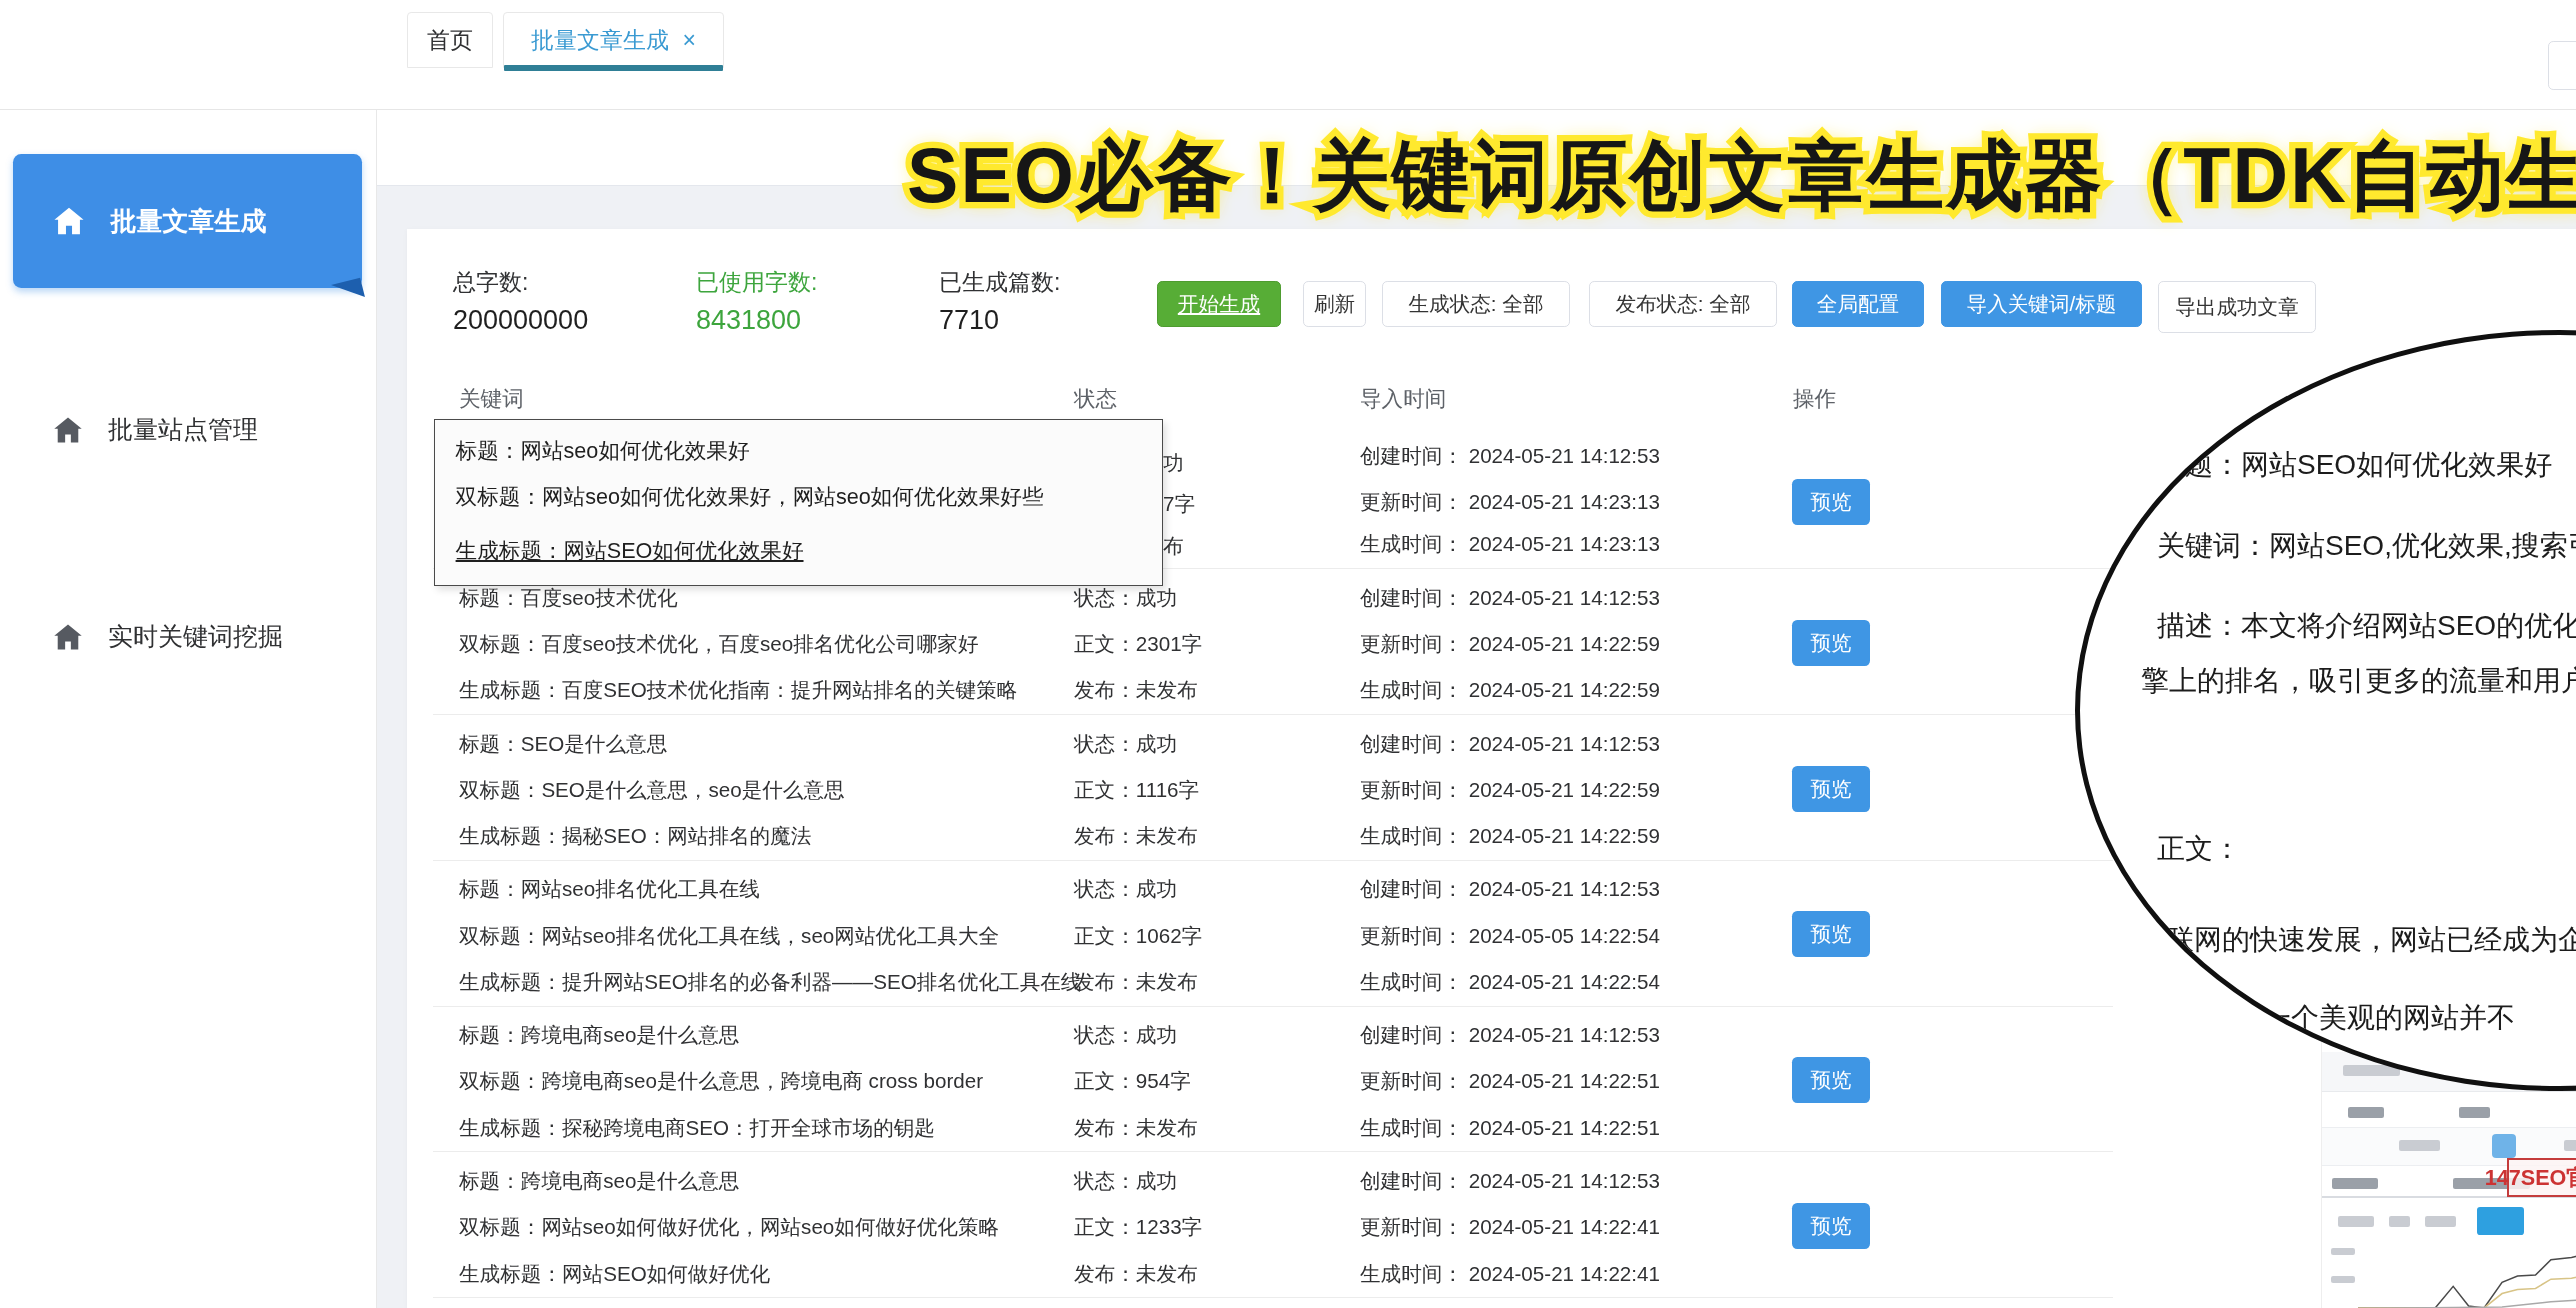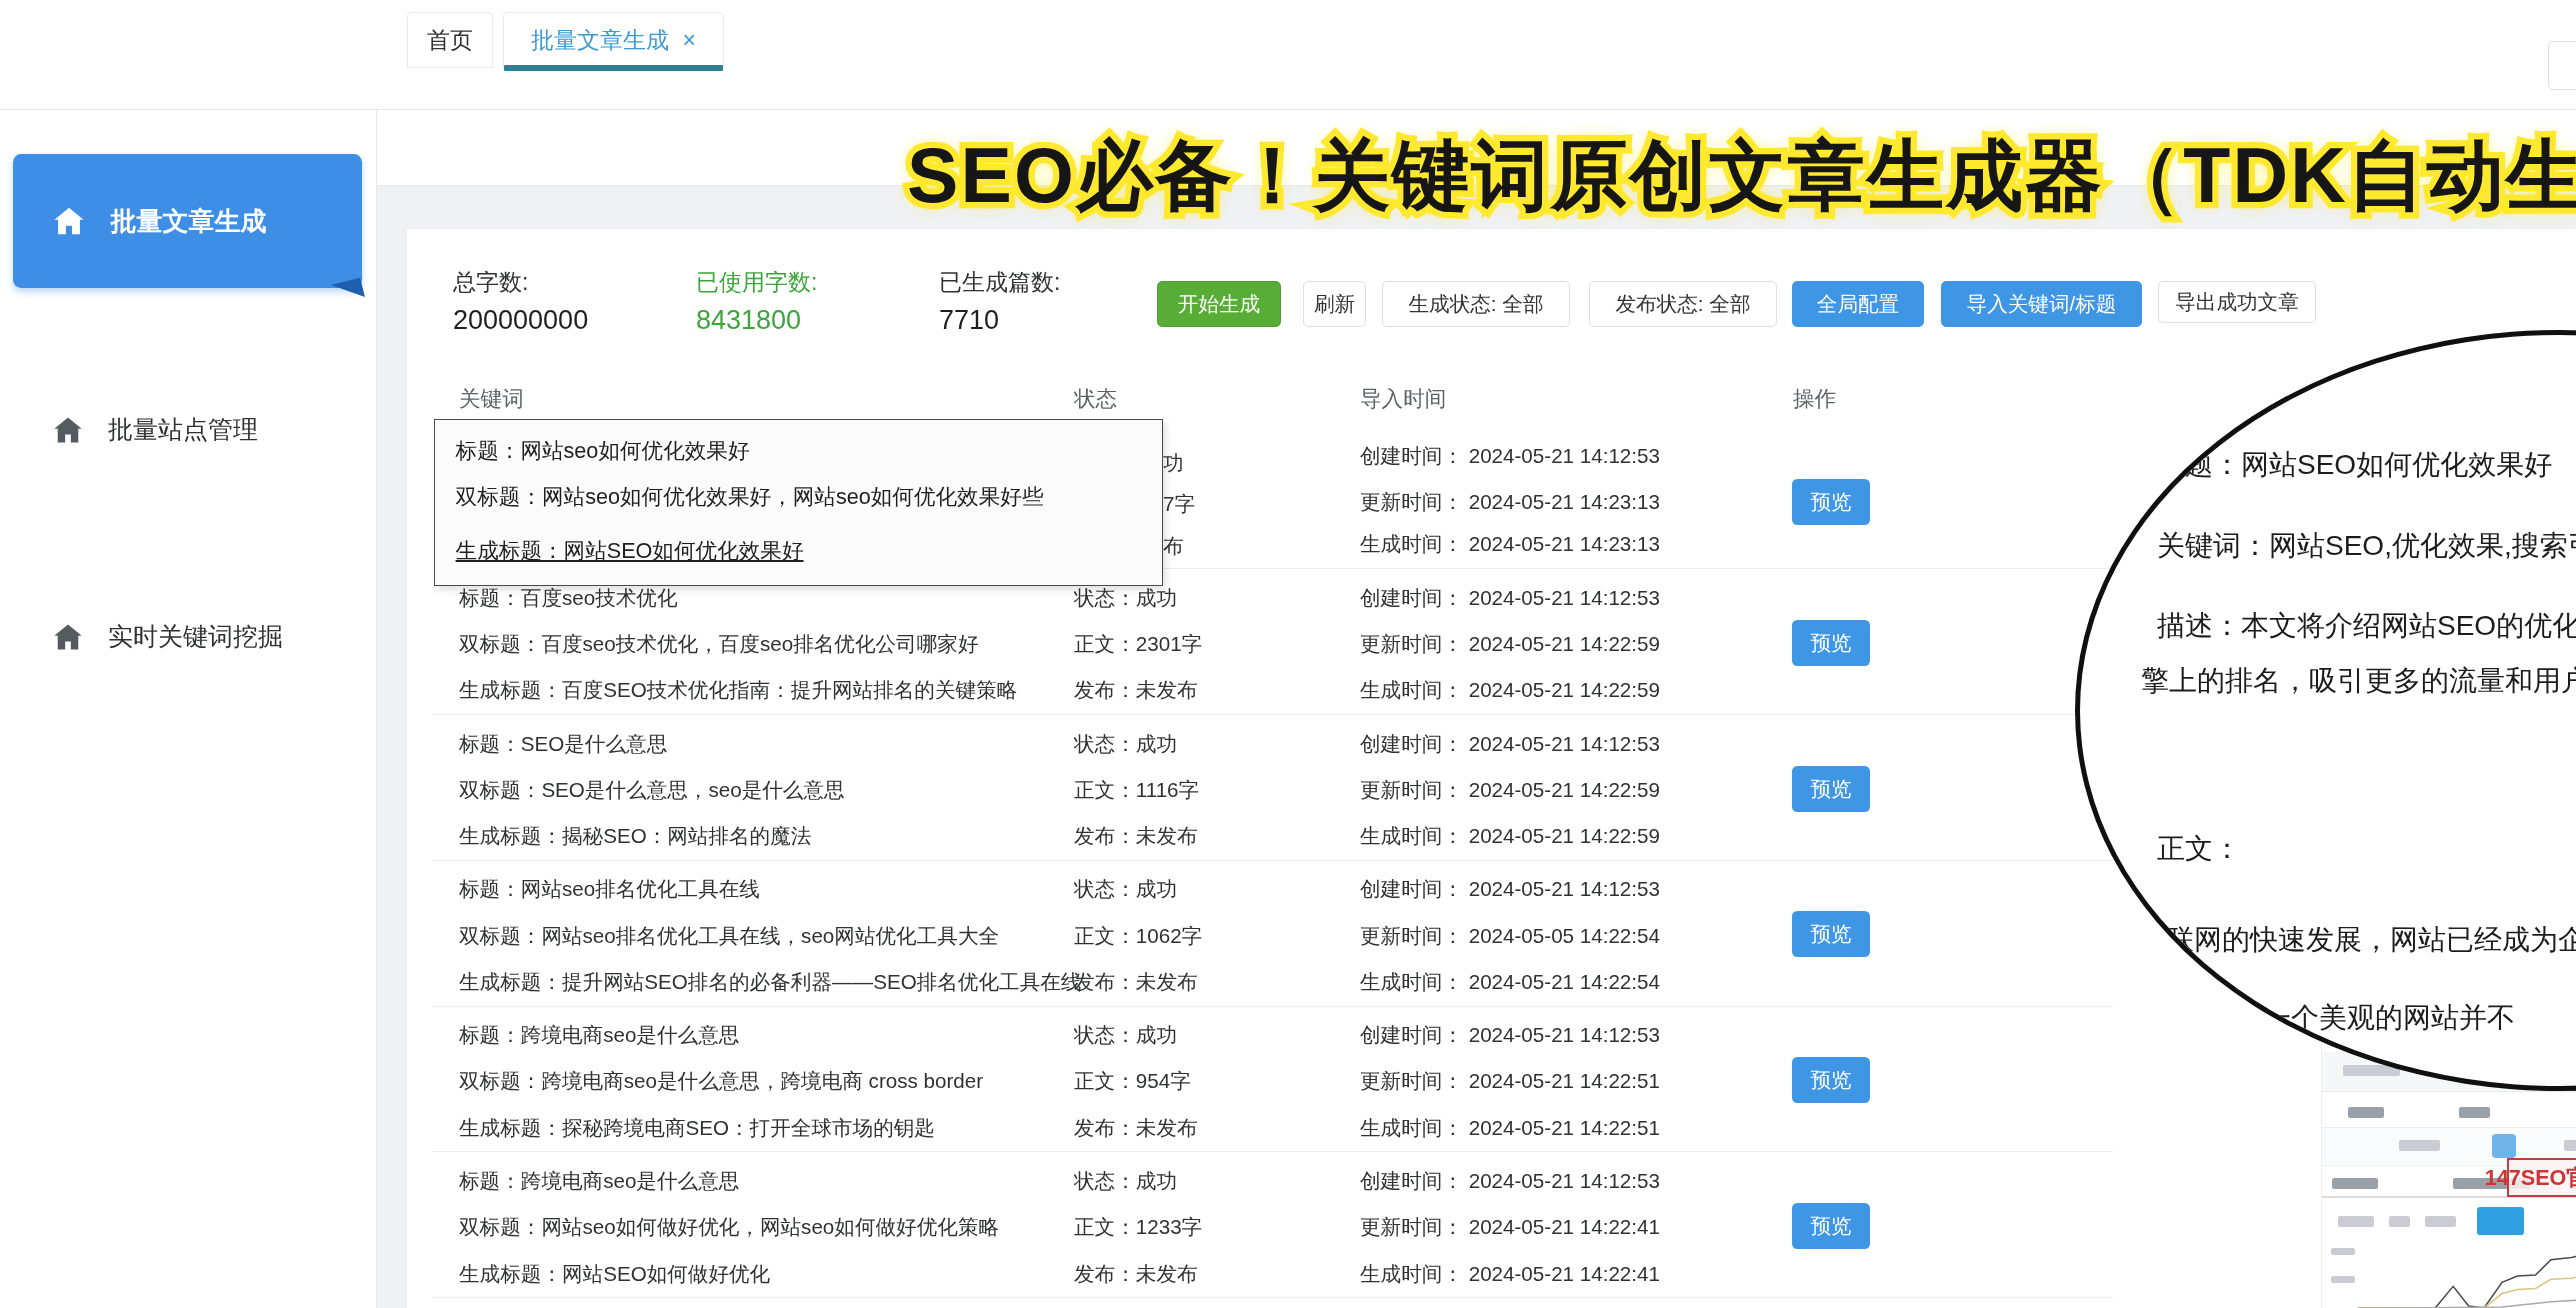--- a/index.html
+++ b/index.html
@@ -113,31 +113,31 @@
 
 <div class="abs card"></div>
 
 <div class="abs stat-lbl" style="left:453px;top:267px;z-index:2;">总字数:</div>
 <div class="abs stat-val" style="left:453px;top:305px;z-index:2;">200000000</div>
 <div class="abs stat-lbl green-t" style="left:696px;top:267px;z-index:2;">已使用字数:</div>
 <div class="abs stat-val green-t" style="left:696px;top:305px;z-index:2;">8431800</div>
 <div class="abs stat-lbl" style="left:939px;top:267px;z-index:2;">已生成篇数:</div>
 <div class="abs stat-val" style="left:939px;top:305px;z-index:2;">7710</div>
 
-<div class="abs btn btn-green" style="left:1157px;top:281px;width:124px;height:46px;z-index:2;">开始生成</div>
+<div class="abs btn btn-green" style="left:1157px;top:281px;width:124px;height:46px;z-index:2;text-decoration:underline;">开始生成</div>
 <div class="abs btn btn-plain" style="left:1303px;top:281px;width:63px;height:46px;z-index:2;">刷新</div>
 <div class="abs btn btn-plain" style="left:1382px;top:281px;width:188px;height:46px;z-index:2;">
     <span>生成状态: 全部</span>
   </div>
 <div class="abs btn btn-plain" style="left:1589px;top:281px;width:188px;height:46px;z-index:2;">
     <span>发布状态: 全部</span>
   </div>
 <div class="abs btn btn-blue" style="left:1792px;top:281px;width:132px;height:46px;z-index:2;">全局配置</div>
 <div class="abs btn btn-blue" style="left:1941px;top:281px;width:201px;height:46px;z-index:2;">导入关键词/标题</div>
-<div class="abs btn btn-plain" style="left:2158px;top:281px;width:158px;height:42px;z-index:2;">导出成功文章</div>
+<div class="abs btn btn-plain" style="left:2158px;top:281px;width:158px;height:52px;z-index:2;">导出成功文章</div>
 
 <div class="abs th" style="left:459px;top:384px;z-index:2;">关键词</div>
 <div class="abs th" style="left:1074px;top:384px;z-index:2;">状态</div>
 <div class="abs th" style="left:1360px;top:384px;z-index:2;">导入时间</div>
 <div class="abs th" style="left:1793px;top:384px;z-index:2;">操作</div>
 
 <div>
   <div class="cell-line" style="left:459px;top:437px;z-index:2;">标题：网站seo如何优化效果好</div>
   <div class="cell-line" style="left:459px;top:483px;z-index:2;">双标题：网站seo如何优化效果好，网站seo如何优化效果好些</div>
   <div class="cell-line" style="left:459px;top:530px;z-index:2;">生成标题：网站SEO如何优化效果好</div>

